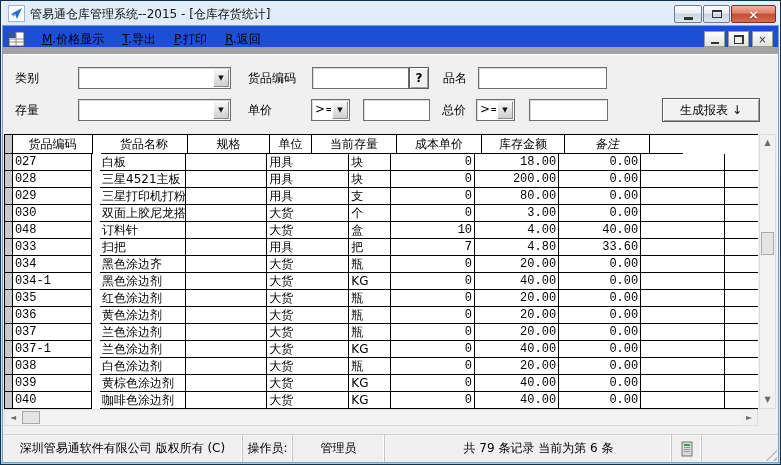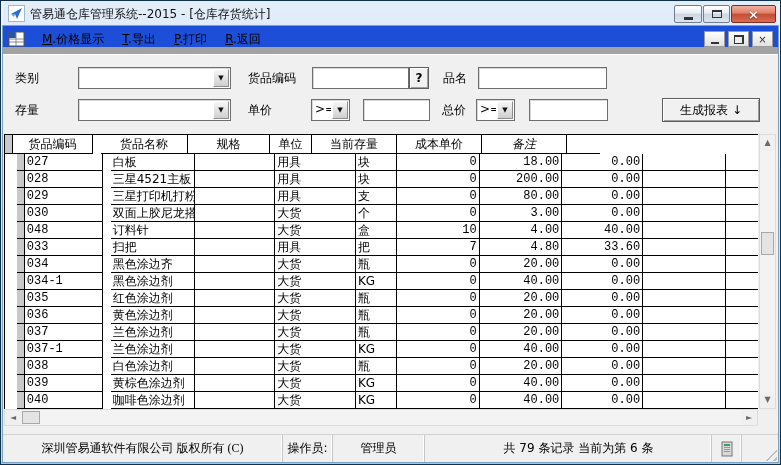--- a/index.html
+++ b/index.html
@@ -58,21 +58,21 @@
               background:linear-gradient(180deg,#f7f7f7,#cfcfcf); border:1px solid #fff; border-right-color:#8d8d8d; border-bottom-color:#8d8d8d;
               display:flex; align-items:center; justify-content:center; font-size:7px; color:#111; }
   .pushbtn{ position:absolute; background:#f1f1f1; border:1px solid #5c5c5c;
             box-shadow:inset 1px 1px 0 #ffffff, inset -1px -1px 0 #9e9e9e;
             display:flex; align-items:center; justify-content:center; font-size:12px; color:#000; }
 
   
   .grid{ position:absolute; left:1px; top:108px; width:754px; border-left:1px solid #000; background:#fff; }
   .ghead{ display:flex; height:20px; border-top:1px solid #000; }
   .ghead>div{ border-right:1px solid #000; border-bottom:1px solid #000; text-align:center; line-height:18px; overflow:hidden; white-space:nowrap; background:#fff; }
-  .grow{ display:flex; height:17px;padding-left:12px; }
+  .grow{ display:flex; height:17px; }
   .grow>div{ border-right:1px solid #000; border-bottom:1px solid #000; overflow:hidden; white-space:nowrap; line-height:16px; padding:0 2px; background:#fff; }
   .w-ind{ width:8px; background:#c9c9c9 !important; padding:0 !important; }
   .w-code{ width:80px; } .w-name{ width:87px;margin-left:8px; } .w-spec{ width:82px; } .w-cat{ width:83px; }
   .w-unit{ width:42px; } .w-qty{ width:85px; } .w-price{ width:85px; } .w-amt{ width:83px; }
   .w-note{ width:85px;font-style:italic; } .w-part{ width:33px; border-right:none !important; }
   .num{ text-align:right; font-family:"Liberation Mono","DejaVu Sans Mono",monospace; }
   .mono{ font-family:"Liberation Mono","DejaVu Sans Mono",monospace; }
 
   
   .vscroll{ position:absolute; left:756px; top:108px; width:17px; height:275px; background:#f3f3f3; border:1px solid #dcdcdc; }
@@ -80,21 +80,21 @@
   .vscroll .up{ top:0; } .vscroll .down{ bottom:0; }
   .vthumb{ position:absolute; left:1px; top:97px; width:13px; height:23px; background:#e4e4e4; border:1px solid #a8a8a8; }
   .hscroll{ position:absolute; left:1px; top:383px; width:754px; height:17px; background:#f3f3f3; border:1px solid #dcdcdc; }
   .hscroll .arr{ position:absolute; top:0; width:16px; height:15px; background:#f0f0f0; color:#6a6a6a; font-size:8px; text-align:center; line-height:15px; }
   .hscroll .left{ left:0; } .hscroll .right{ right:0; }
   .hthumb{ position:absolute; left:17px; top:1px; width:18px; height:13px; background:#e4e4e4; border:1px solid #a8a8a8; }
 
   
   .statusbar{ position:absolute; left:0; right:0; bottom:0; height:28px; background:#f0f0f0; border-top:1px solid #d2d2d2; display:flex; align-items:stretch; }
   .sbpanel{ border-right:1px solid #c6c6c6; box-shadow:inset -1px 0 0 #ffffff; display:flex; align-items:center; justify-content:center; white-space:nowrap; overflow:hidden; }
-  .sb1{ width:280px;font-family:Liberation Serif, serif; } .sb2{ width:50px; } .sb3{ width:92px;text-align:right; } .sb4{ width:287px;padding-left:21px; } .sb5{ width:30px; }
+  .sb1{ width:240px; } .sb2{ width:50px; } .sb3{ width:92px;text-align:right; } .sb4{ width:287px;padding-left:21px; } .sb5{ width:30px; }
   .grip{ position:absolute; right:1px; bottom:1px; width:13px; height:13px;
          background:repeating-linear-gradient(135deg,#bdbdbd 0 2px,transparent 2px 5px);
          clip-path:polygon(100% 0,100% 100%,0 100%); }
 </style>
 </head>
 <body>
 
 <div class="window">
 
   <div class="titlebar">
@@ -197,20 +197,21 @@
 
     <div class="grid">
       <div class="ghead" id="grid-head">
           <div class="w-ind"></div>
           <div class="w-code">货品编码</div>
           <div class="w-name">货品名称</div>
           <div class="w-spec">规格</div>
           <div class="w-unit">单位</div>
           <div class="w-qty">当前存量</div>
           <div class="w-price">成本单价</div>
+          <div class="w-amt">库存金额</div>
           <div class="w-note">备注</div>
           <div class="w-part"></div>
         </div>
       <div id="grid-body">
           <div class="grow">
             <div class="w-ind"></div>
             <div class="w-code mono">027</div>
             <div class="w-name">白板</div>
             <div class="w-spec"></div>
             <div class="w-cat">用具</div>

